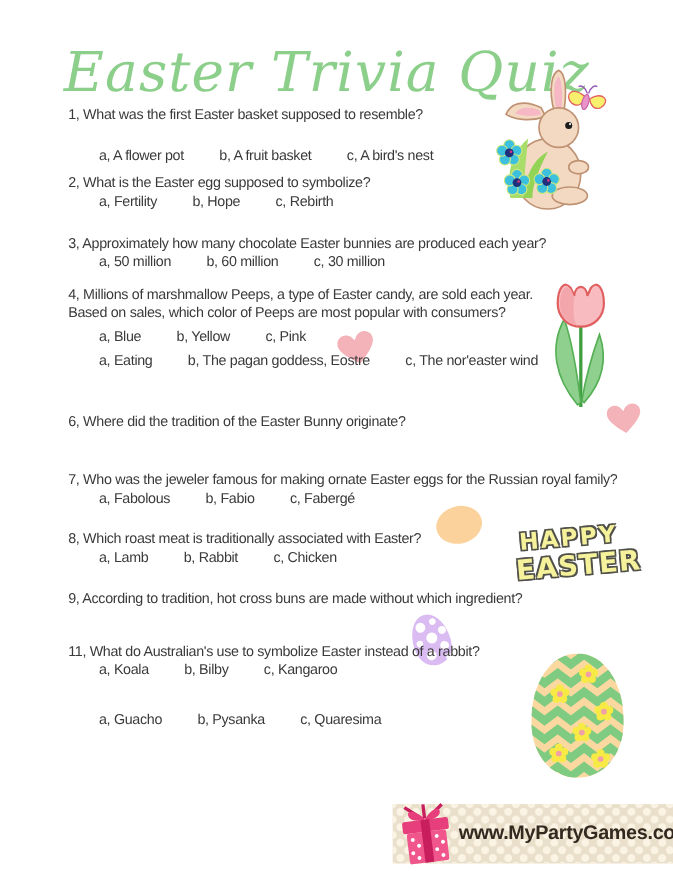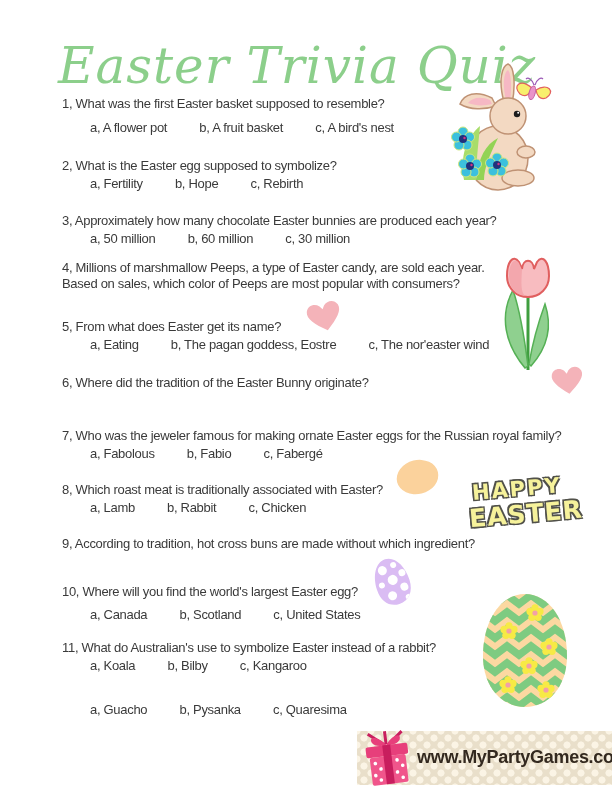--- a/index.html
+++ b/index.html
@@ -26,21 +26,21 @@
   .question:nth-of-type(7){top:428px}
   .question:nth-of-type(8){top:482px}
   .question:nth-of-type(9){top:536px}
   .question:nth-of-type(10){top:584px}
   .question:nth-of-type(11){top:640px}
   .question:nth-of-type(12){top:695px}
   .q-text{
     font-size:13px;line-height:16px;letter-spacing:-0.3px;white-space:nowrap;
   }
   .opts{padding-left:28px;letter-spacing:-0.3px;}
-  .question.loose .opts{margin-top:6px;}
+  .question.loose .opts{margin-top:20px;}
   .question.tight .opts{margin-top:5px;}
   .opt{display:inline-block;font-size:13px;line-height:16px;margin-right:28px;}
   
   .deco{position:absolute;}
   
   .happy-easter{
     position:absolute;left:468px;top:477px;width:100px;text-align:center;
     transform:rotate(-5deg);
     font-family:"DejaVu Sans",sans-serif;font-weight:bold;color:#f6f29b;
     text-shadow:-1.5px -1.5px 0 #51514a, 1.5px -1.5px 0 #51514a,
@@ -253,24 +253,28 @@
       <div class="opts">
         <span class="opt">a, 50 million</span>
         <span class="opt">b, 60 million</span>
         <span class="opt">c, 30 million</span>
       </div>
     </div>
 
     <div class="question tight">
       <div class="q-text">4, Millions of marshmallow Peeps, a type of Easter candy, are sold each year.</div>
       <div class="q-text">Based on sales, which color of Peeps are most popular with consumers?</div>
-    </div>
-
-    <div class="question">
-      <div class="q-text">5, From what does Easter get its name?</div>
+      <div class="opts">
+        <span class="opt">a, Blue</span>
+        <span class="opt">b, Yellow</span>
+        <span class="opt">c, Pink</span>
+      </div>
+    </div>
+
+    <div class="question">
       <div class="opts">
         <span class="opt">a, Eating</span>
         <span class="opt">b, The pagan goddess, Eostre</span>
         <span class="opt">c, The nor'easter wind</span>
       </div>
     </div>
 
     <div class="question tight">
       <div class="q-text">6, Where did the tradition of the Easter Bunny originate?</div>
     </div>
@@ -290,28 +294,20 @@
         <span class="opt">a, Lamb</span>
         <span class="opt">b, Rabbit</span>
         <span class="opt">c, Chicken</span>
       </div>
     </div>
 
     <div class="question">
       <div class="q-text">9, According to tradition, hot cross buns are made without which ingredient?</div>
     </div>
 
-    <div class="question tight">
-      <div class="q-text">10, Where will you find the world's largest Easter egg?</div>
-      <div class="opts">
-        <span class="opt">a, Canada</span>
-        <span class="opt">b, Scotland</span>
-        <span class="opt">c, United States</span>
-      </div>
-    </div>
 
     <div class="question">
       <div class="q-text">11, What do Australian's use to symbolize Easter instead of a rabbit?</div>
       <div class="opts">
         <span class="opt">a, Koala</span>
         <span class="opt">b, Bilby</span>
         <span class="opt">c, Kangaroo</span>
       </div>
     </div>
 

